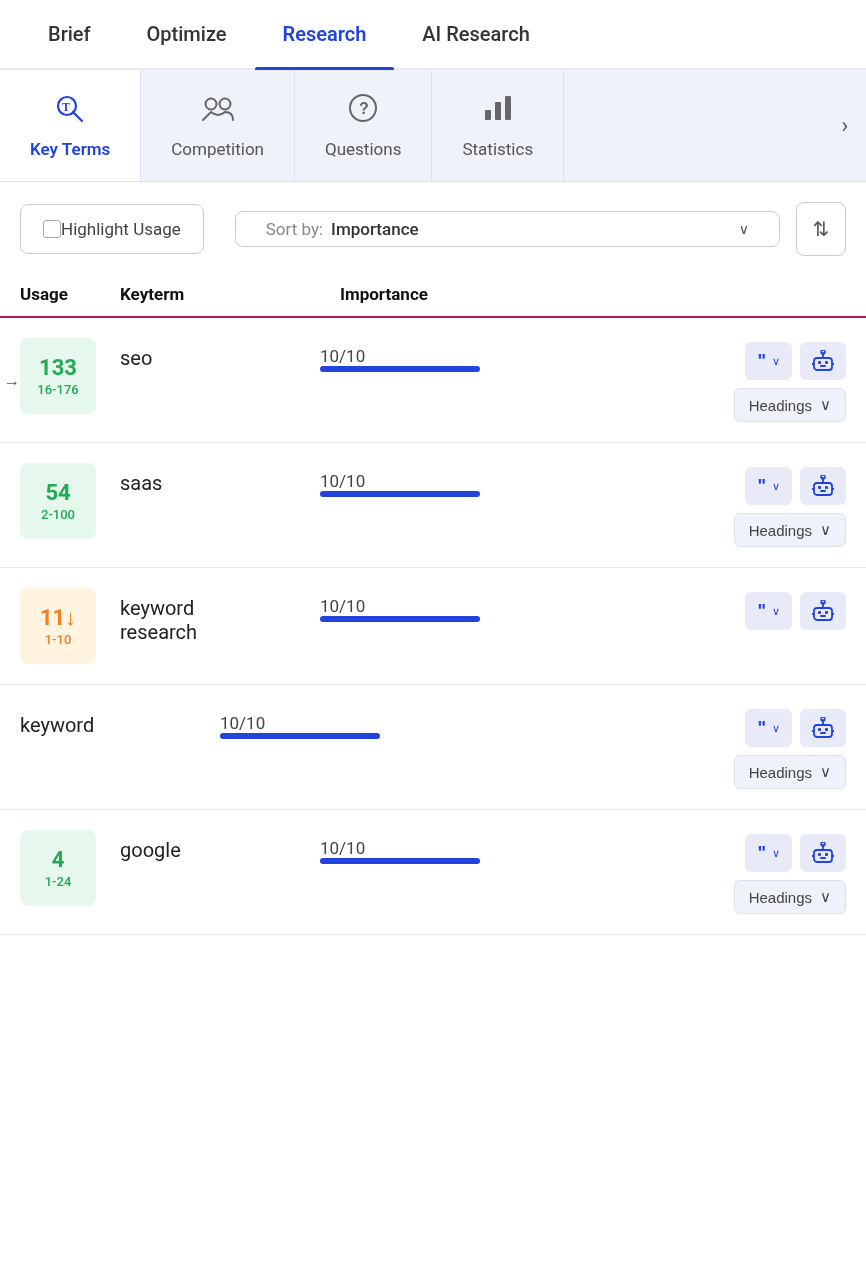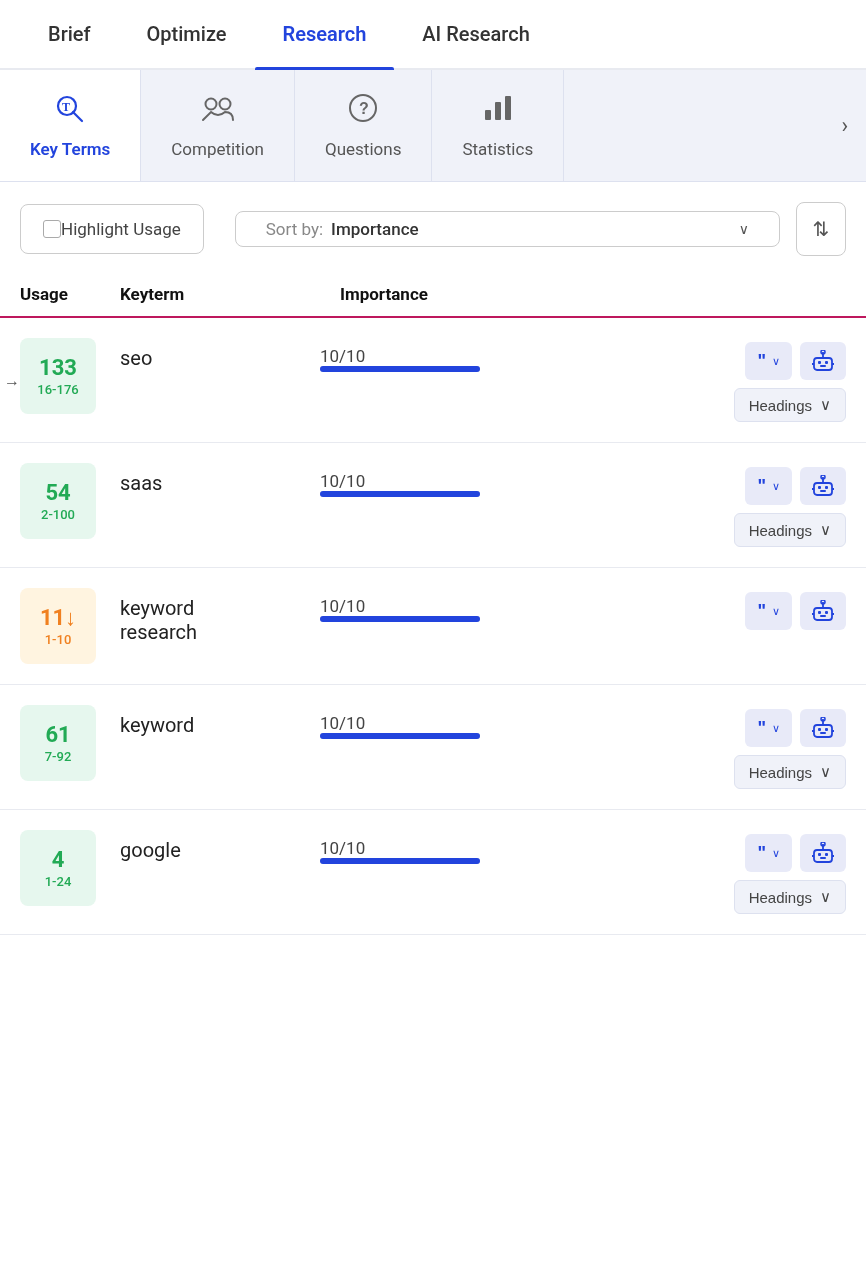--- a/index.html
+++ b/index.html
@@ -459,24 +459,20 @@
       <line x1="11" y1="2" x2="11" y2="8" stroke="#2244dd" stroke-width="1.8"></line>
       <circle cx="11" cy="2" r="2" fill="none" stroke="#2244dd" stroke-width="1.5"></circle>
       <line x1="2" y1="14" x2="0" y2="14" stroke="#2244dd" stroke-width="1.8"></line>
       <line x1="20" y1="14" x2="22" y2="14" stroke="#2244dd" stroke-width="1.8"></line>
     </svg>
           </button>
         </div>
       </div>
     </div>
     <div class="term-row">
-      <div class="usage-badge green">
-        <div class="usage-count">61</div>
-        <div class="usage-range">7-92</div>
-      </div>
       <div class="keyterm-col">keyword</div>
       <div class="importance-col">
         <div class="importance-score">10/10</div>
         <div class="importance-bar-bg">
           <div class="importance-bar-fill" style="width: 100%;"></div>
         </div>
       </div>
       <div class="action-col">
         <div class="action-row">
           <button class="quote-btn">

